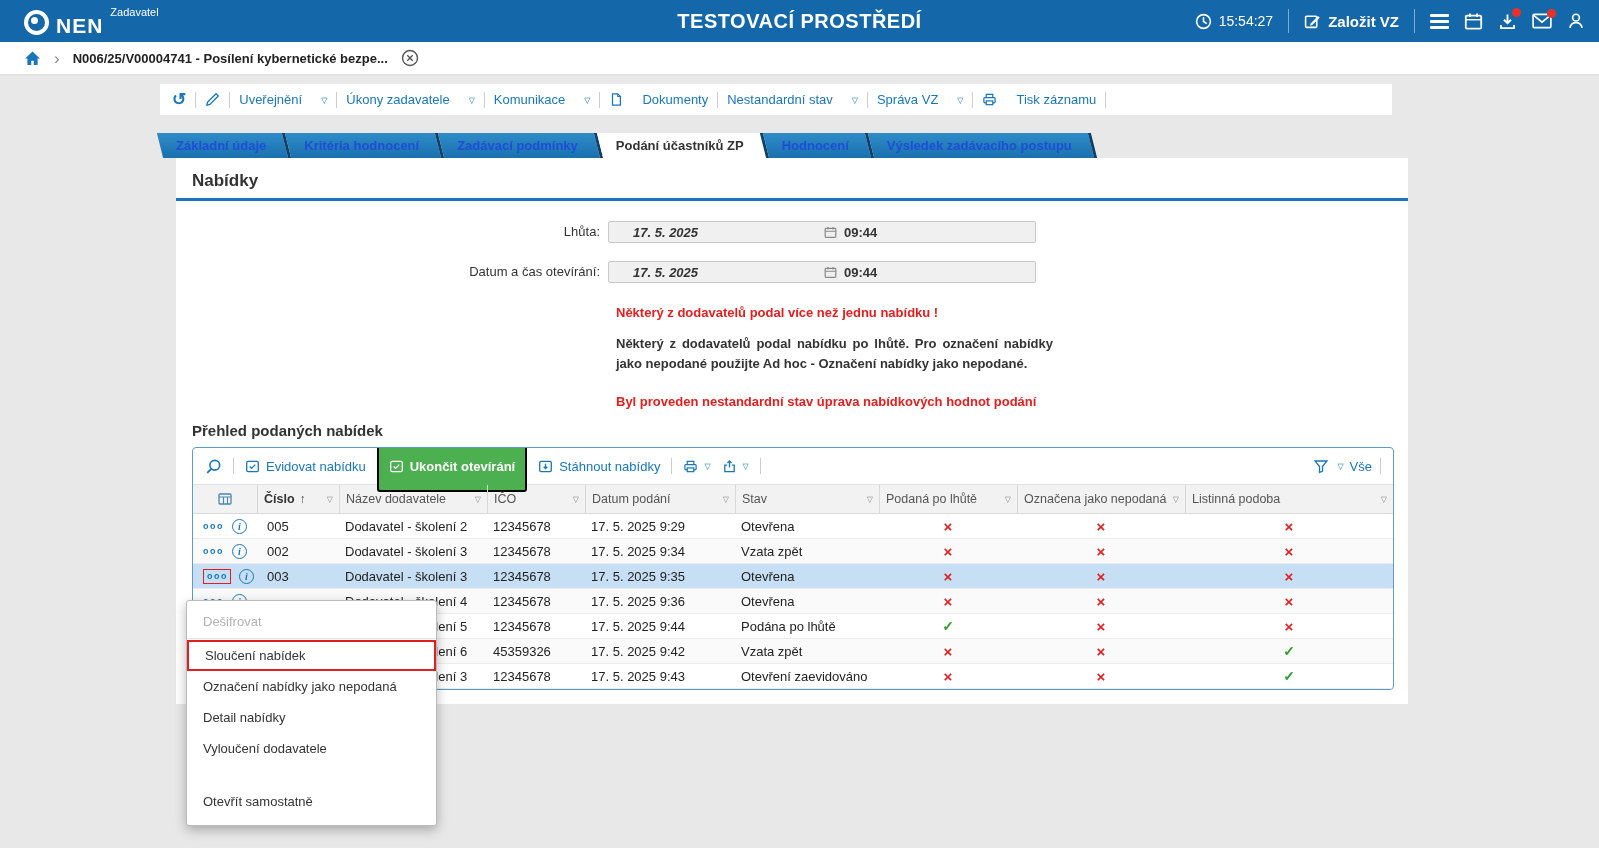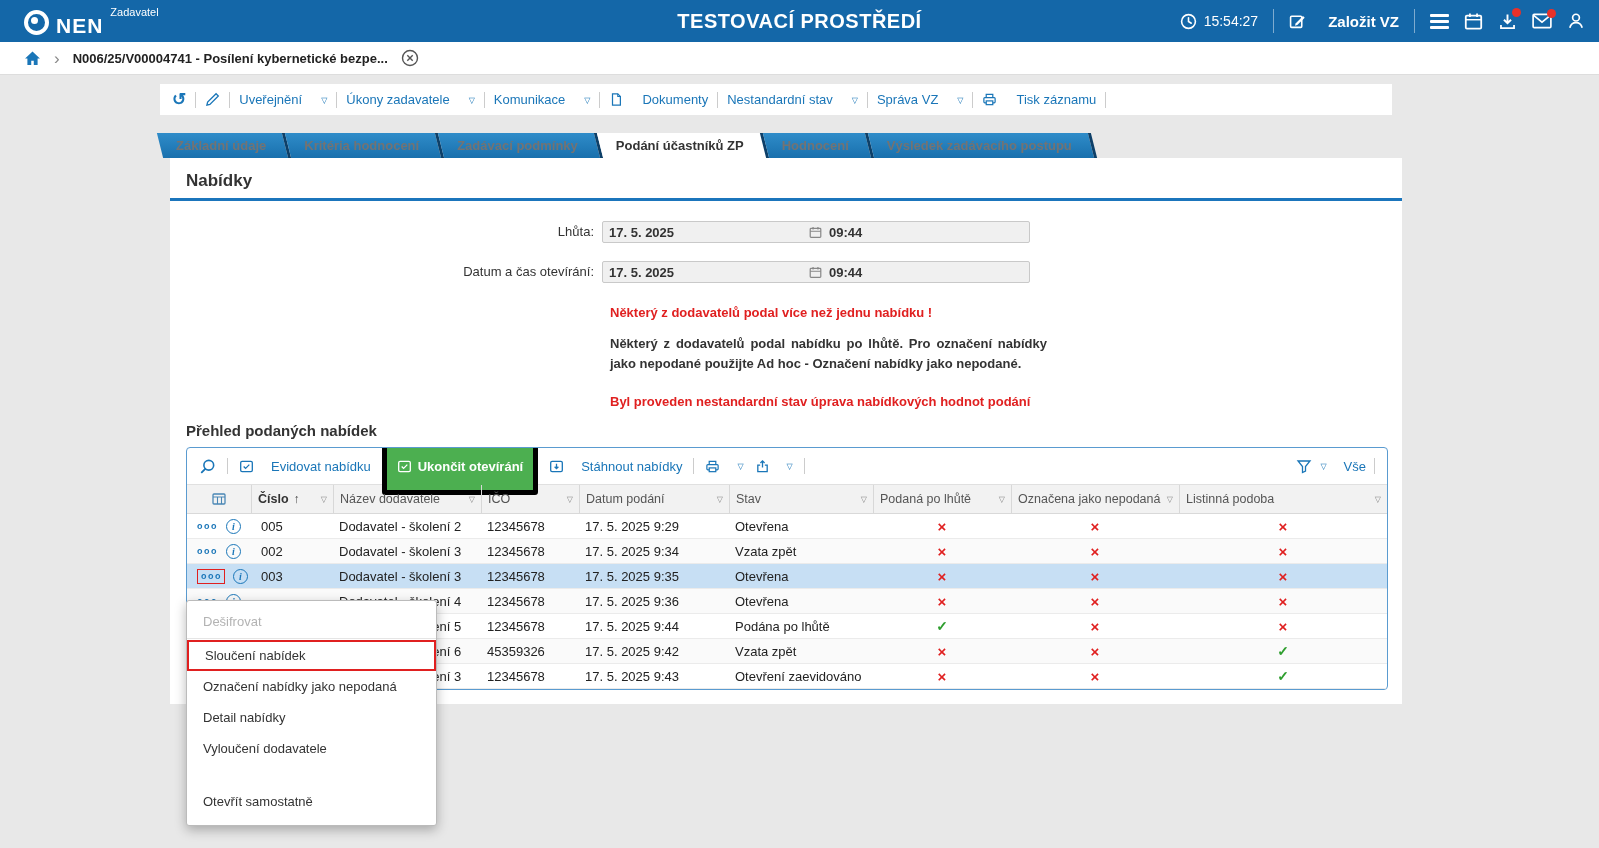--- a/index.html
+++ b/index.html
@@ -10,21 +10,21 @@
   .topbar { position:absolute; left:0; top:0; width:1599px; height:42px; background:#1467a8; display:flex; align-items:center; z-index:20; }
   .brand { display:flex; align-items:flex-end; margin-left:24px; gap:7px; }
   .logo-ring { width:25px; height:25px; border:4px solid #fff; border-radius:50%; margin-bottom:1px; background:#1467a8; position:relative; }
   .logo-ring::after { content:''; position:absolute; left:3px; top:3px; width:7px; height:7px; background:#fff; border-radius:50%; }
   .brand-name { color:#fff; font-size:21px; font-weight:bold; letter-spacing:1px; line-height:1; }
   .brand-sub { color:#fff; font-size:11px; margin-bottom:18px; }
   .env-title { position:absolute; left:50%; transform:translateX(-50%); color:#fff; font-size:20px; font-weight:bold; letter-spacing:.5px; }
   .topbar-right { position:absolute; right:14px; top:0; height:42px; display:flex; align-items:center; gap:15px; }
   .tb-group { display:flex; align-items:center; gap:7px; color:#fff; }
   .tb-time { font-size:14px; }
-  .tb-create { font-size:15px; font-weight:bold; cursor:pointer;margin-left:15px; }
+  .tb-create { font-size:15px; font-weight:bold; cursor:pointer; }
   .vsep { width:1px; height:24px; background:rgba(255,255,255,.45); }
   .tb-ic { position:relative; display:inline-flex; cursor:pointer; }
   .tb-ic svg { display:block; }
   .badge { position:absolute; right:-4px; top:-4px; width:9px; height:9px; background:#e8312a; border-radius:50%; }
   .burger { display:inline-flex; flex-direction:column; gap:3px; cursor:pointer; }
   .burger i { width:19px; height:3px; background:#fff; border-radius:1px; }
 
   
   .crumb-bar { position:absolute; left:0; top:42px; width:1599px; height:33px; background:#fff; display:flex; align-items:center; padding-left:24px; gap:13px; border-bottom:1px solid #ddd; z-index:19; }
   .crumb-chev { color:#888; font-size:17px; line-height:1; }
@@ -37,49 +37,49 @@
   
   .action-strip { position:absolute; left:0; top:0; width:1232px; height:31px; background:#fff; display:flex; align-items:center; padding:0 12px; gap:9px; color:#1a76b8; }
   .as-ic { display:inline-flex; align-items:center; cursor:pointer; color:#1a76b8; }
   .undo-glyph { font-size:17px; font-weight:bold; line-height:1; }
   .sep { width:1px; height:16px; background:#ccc; display:inline-block; }
   .as-link { display:inline-flex; align-items:center; gap:19px; cursor:pointer; white-space:nowrap; font-size:13px; }
   .dd { font-size:8px; line-height:1; position:relative; top:1px; }
 
   
   .tabs { position:absolute; left:0; top:49px; height:25px; display:flex; }
-  .tab { position:relative; height:25px; line-height:25px; padding:0 22px 0 16px; color:#737373; font-weight:bold; font-size:13px; cursor:pointer; white-space:nowrap; }
+  .tab { position:relative; height:25px; line-height:25px; padding:0 22px 0 16px; color:#1d4ed8; font-weight:bold; font-size:13px; cursor:pointer; white-space:nowrap; }
   .tab::before { content:''; position:absolute; inset:0; background:linear-gradient(#2f8cc9,#1970ad); border-right:3px solid #0d3f68; transform:skewX(14deg); z-index:0; }
   .tab > span { position:relative; z-index:1; }
   .tab.active { color:#333; }
   .tab.active::before { background:#fff; }
 
   
-  .panel { position:absolute; left:10px; top:74px; width:1232px; height:546px; background:#fff; }
+  .panel { position:absolute; left:16px; top:74px; width:1232px; height:546px; background:#fff; }
   .section-title { position:absolute; left:16px; top:13px; font-size:17px; font-weight:bold; color:#333; }
   .blue-rule { position:absolute; left:0; top:40px; width:1232px; height:3px; background:#1b75bc; }
 
   .form-row { position:absolute; left:0; height:22px; display:flex; }
   .f-label { width:432px; text-align:right; line-height:22px; font-size:13px; color:#333; padding-right:8px; }
   .f-field { width:428px; height:22px; background:#f0f0f0; border:1px solid #c9c9c9; border-radius:2px; display:flex; align-items:center; font-weight:bold; color:#333; cursor:pointer; }
-  .f-date { flex:1; padding-left:6px; }
+  .f-date { flex:1; padding-left:24px;font-style:italic; }
   .f-time { flex:1; padding-left:7px; }
   .cal-ic { display:inline-flex; color:#777; }
 
   .alert { position:absolute; left:440px; font-size:13px; font-weight:bold; }
   .alert.red { color:#e02020; }
   .alert.info { color:#333; width:437px; text-align:justify; line-height:1.5; }
 
   .tbl-title { position:absolute; left:16px; top:264px; font-size:15px; font-weight:bold; color:#333; }
 
   
   .tbl-box { position:absolute; left:16px; top:289px; width:1202px; background:#fff; border:1px solid #5a9bd0; border-radius:4px; overflow:hidden; }
   .t-toolbar { height:36px; display:flex; align-items:center; padding:0 12px; gap:11px; color:#1a76b8; }
-  .t-link { display:inline-flex; align-items:center; gap:17px; cursor:pointer; white-space:nowrap; font-size:13px; color:#1a76b8; }
-  .t-btn-green { display:inline-flex; align-items:center; gap:6px; background:#4caf50; border:5px solid #000000; color:#fff; font-weight:bold; font-size:13px; border-radius:3px; padding:16px 10px; cursor:pointer; }
+  .t-link { display:inline-flex; align-items:center; gap:6px; cursor:pointer; white-space:nowrap; font-size:13px; color:#1a76b8; }
+  .t-btn-green { display:inline-flex; align-items:center; gap:6px; background:#4caf50; border:2px solid #000000; color:#fff; font-weight:bold; font-size:13px; border-radius:3px; padding:16px 10px; cursor:pointer; }
   .t-right { margin-left:auto; display:inline-flex; align-items:center; gap:8px; color:#1a76b8; }
 
   .thead { display:flex; height:30px; background:#f2f2f2; border-top:1px solid #e0e0e0; border-bottom:1px solid #d9d9d9; align-items:stretch; font-size:12.5px; color:#555; }
   .th { display:flex; align-items:center; justify-content:space-between; padding:0 6px; border-left:1px solid #d8d8d8; overflow:hidden; white-space:nowrap; cursor:pointer; }
   .th:first-child { border-left:none; justify-content:center; }
   .th .hl { display:flex; align-items:center; gap:5px; }
   .th-cislo { font-weight:bold; color:#333; }
   .ftri { font-size:8px; color:#8a8a8a; flex:none; }
   .sort-arrow { font-size:12px; color:#444; }
 

